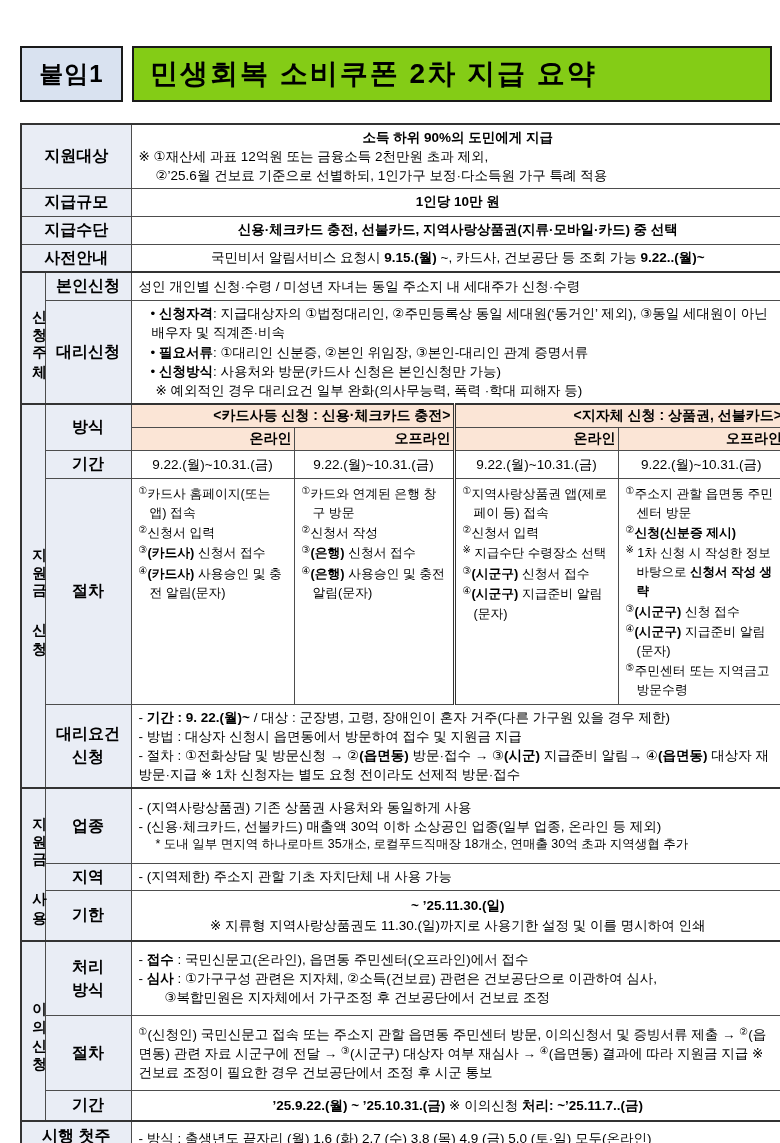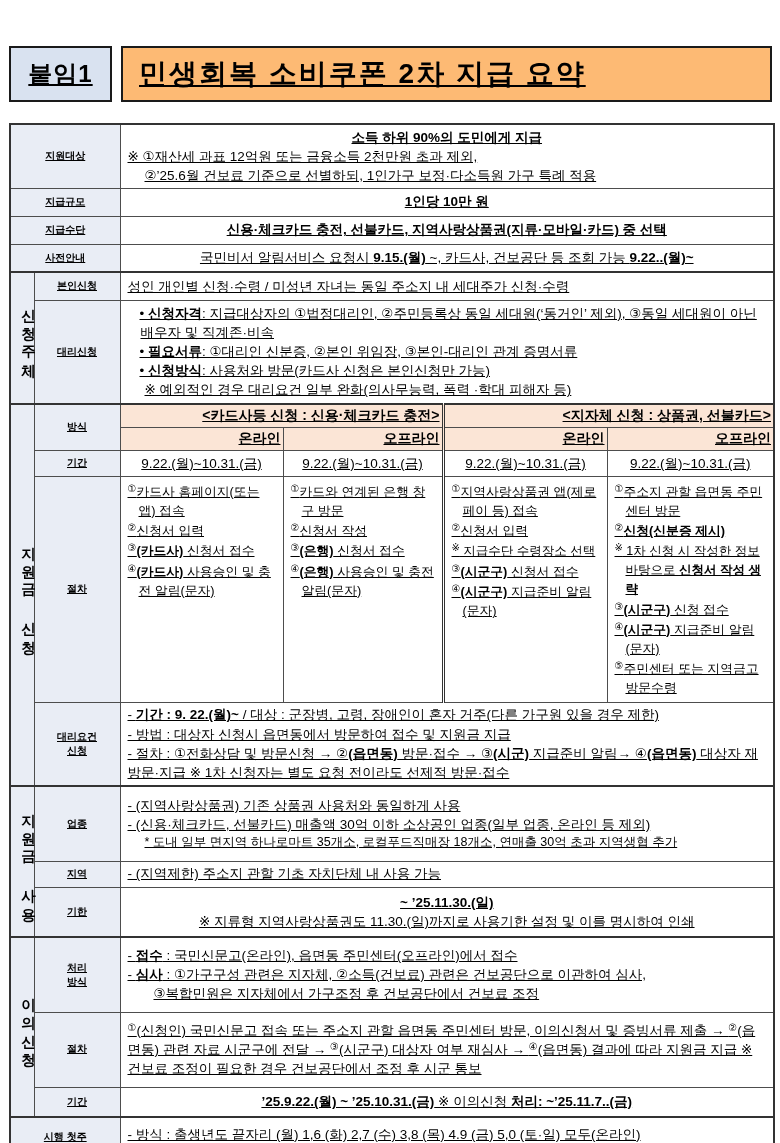--- a/index.html
+++ b/index.html
@@ -1,36 +1,36 @@
 <!DOCTYPE html>
 <html lang="ko"><head>
 <meta charset="utf-8">
 <style>
   * { box-sizing: border-box; margin: 0; padding: 0; }
   html,body { width: 780px; background: #fff; color: #000;
     font-family: "Liberation Sans", "DejaVu Sans", sans-serif; }
-  .page { width: 780px; height: 1143px; padding: 46px 8px 0 9px; overflow: hidden; text-decoration: underline; }
+  .page { width: 780px; height: 1143px; padding: 46px 8px 0 20px; overflow: hidden; }
 
   
   .hdr { display: flex; gap: 9px; margin-bottom: 21px; align-items: stretch; }
   .badge { background: #D9E2F0; border: 2px solid #1a1a1a; width: 103px;
     display: flex; align-items: center; justify-content: center;
     font-size: 24px; font-weight: bold; letter-spacing: 1px; }
-  .titlebox { flex: 1; border: 2px solid #1a1a1a; background: #fdba74;
+  .titlebox { flex: 1; border: 2px solid #1a1a1a; background: #84cc16;
     display: flex; align-items: center; padding: 7px 16px;
     font-size: 28px; font-weight: bold; letter-spacing: 2px; }
 
   
   table { border-collapse: collapse; width: 764px; table-layout: fixed; }
   td { border: 1px solid #4d4d4d; padding: 2px 7px; vertical-align: middle;
        font-size: 13.5px; line-height: 1.42; }
   tr.sect > td { border-top: 2px solid #333; }
   table { border: 2px solid #333; }
   .lbl { background: #E9EDF5; font-weight: bold; text-align: center;
-         font-size: 10px; padding: 2px 2px; }
+         font-size: 16px; padding: 2px 2px; }
   .glbl { background: #E9EDF5; text-align: center; }
   .vtext { writing-mode: vertical-rl; text-orientation: upright;
            font-weight: bold; font-size: 14.5px; letter-spacing: 4px;
            display: inline-block; }
   .ctr { text-align: center; }
   .bold { font-weight: bold; }
   .prewrap { white-space: pre-line; }
   .peach { background: #FBE5D6; font-weight: bold; text-align: right;
            font-size: 14px; padding: 1px 2px; }
   .dbl { border-left: 3px double #333; }

